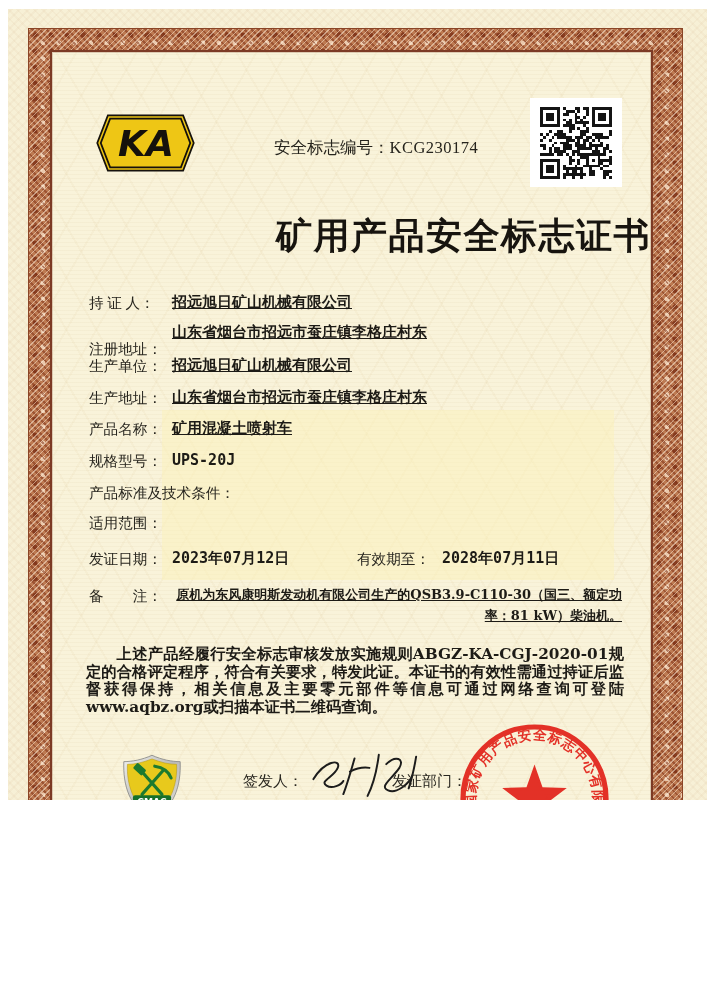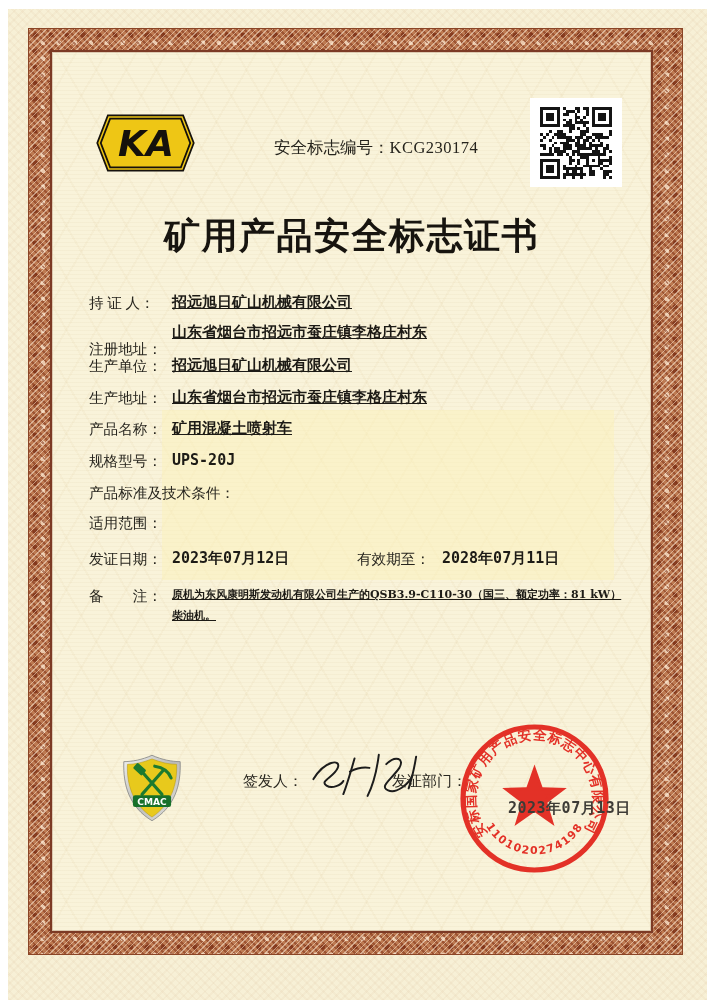--- a/index.html
+++ b/index.html
@@ -1,16 +1,16 @@
 <!DOCTYPE html>
 <html><head>
 <meta charset="utf-8">
 <style>
   html,body{margin:0;padding:0;background:#ffffff;}
-  .page{position:relative;width:707px;height:1000px;overflow:hidden;
+  .page{position:relative;width:707px;height:800px;overflow:hidden;
     background:
       repeating-linear-gradient(45deg, rgba(205,165,125,.08) 0 2px, transparent 2px 6px),
       repeating-linear-gradient(-45deg, rgba(205,165,125,.08) 0 2px, transparent 2px 6px),
       #f7f0d6;
     font-family:"Liberation Serif","DejaVu Serif",serif;}
   .edge-top{position:absolute;left:0;top:0;width:707px;height:9px;background:#ffffff;}
   .edge-left{position:absolute;left:0;top:0;width:8px;height:1000px;background:#ffffff;}
   .band{position:absolute;left:28px;top:28px;width:655px;height:927px;box-sizing:border-box;
     background-color:#bd7a52;
     background-image:
@@ -28,31 +28,31 @@
       repeating-linear-gradient(60deg, rgba(190,150,80,.05) 0 2px, transparent 2px 26px),
       repeating-linear-gradient(-60deg, rgba(190,150,80,.05) 0 2px, transparent 2px 26px),
       #f9f3da;}
   .abs{position:absolute;}
   .hl-patch{position:absolute;left:110px;top:358px;width:452px;height:170px;
     background:rgba(252,241,185,.5);}
   .hdr-line{position:absolute;left:222px;top:85px;font-size:16.5px;color:#26241d;white-space:nowrap;}
   .hdr-line .num{font-family:"Liberation Serif","DejaVu Serif",serif;letter-spacing:.5px;}
   .qr-box{position:absolute;left:478px;top:46px;width:92px;height:89px;background:#ffffff;
     display:flex;align-items:center;justify-content:center;}
-  .title{position:absolute;left:0;top:160px;width:100%;text-align:center;
+  .title{position:absolute;left:0;top:160px;width:100%;text-align:right;
     font-size:36px;font-weight:bold;letter-spacing:1.5px;color:#17140f;white-space:nowrap;}
   .lab{position:absolute;font-size:14.6px;color:#28261f;white-space:nowrap;
     font-family:"Liberation Serif","DejaVu Serif",serif;}
   .val{position:absolute;font-size:15px;font-weight:600;color:#1d1b16;white-space:nowrap;
     font-family:"DejaVu Serif","Liberation Serif",serif;}
   .val.kai{font-weight:600;text-decoration:underline;}
   .val.mono{font-family:"DejaVu Sans Mono","Liberation Mono",monospace;font-weight:bold;
     font-size:15px;letter-spacing:0;}
   .val.mono.small{font-size:13px;}
-  .val.wrap{white-space:normal;line-height:21px;font-size:11px;}
+  .val.wrap{white-space:normal;line-height:21px;font-size:13px;text-align:right;}
   .statement{position:absolute;left:34px;top:594px;width:538px;
     font-size:15.3px;font-weight:600;color:#1d1b16;line-height:17.6px;
     text-indent:2em;text-align:justify;
     font-family:"DejaVu Serif","Liberation Serif",serif;}
   .sig-label{position:absolute;font-size:15px;color:#28261f;white-space:nowrap;}
   .seal-date{position:absolute;left:456px;top:747px;z-index:5;
     font-family:"DejaVu Sans Mono","Liberation Mono",monospace;
     font-size:15px;font-weight:bold;color:#3d3b36;letter-spacing:.5px;white-space:nowrap;}
   svg text{user-select:none;}
 </style>
@@ -342,20 +342,21 @@
     <span class="lab" style="left:37px;top:462px;">适用范围：</span>
 
     <span class="lab" style="left:37px;top:498px;">发证日期：</span>
     <span class="val mono" style="left:120px;top:497px;">2023年07月12日</span>
     <span class="lab" style="left:305px;top:498px;">有效期至：</span>
     <span class="val mono" style="left:390px;top:497px;">2028年07月11日</span>
 
     <span class="lab" style="left:37px;top:535px;">备　　注：</span>
     <span class="val kai wrap" style="left:120px;top:532px;width:450px;">原机为东风康明斯发动机有限公司生产的QSB3.9-C110-30（国三、额定功率：81 kW）柴油机。</span>
 
+    <div class="statement">上述产品经履行安全标志审核发放实施规则ABGZ-KA-CGJ-2020-01规定的合格评定程序，符合有关要求，特发此证。本证书的有效性需通过持证后监督获得保持，相关信息及主要零元部件等信息可通过网络查询可登陆www.aqbz.org或扫描本证书二维码查询。</div>
 
     <div class="abs" style="left:70px;top:697px;width:60px;height:78px;">
       <svg width="60" height="78" viewBox="0 0 66 74">
         <defs>
           <linearGradient id="silver" x1="0" y1="0" x2="1" y2="1">
             <stop offset="0" stop-color="#f2f2f0"></stop>
               <stop offset=".5" stop-color="#b9b9b6"></stop>
               <stop offset="1" stop-color="#e9e9e6"></stop>
           </linearGradient>
         </defs>

